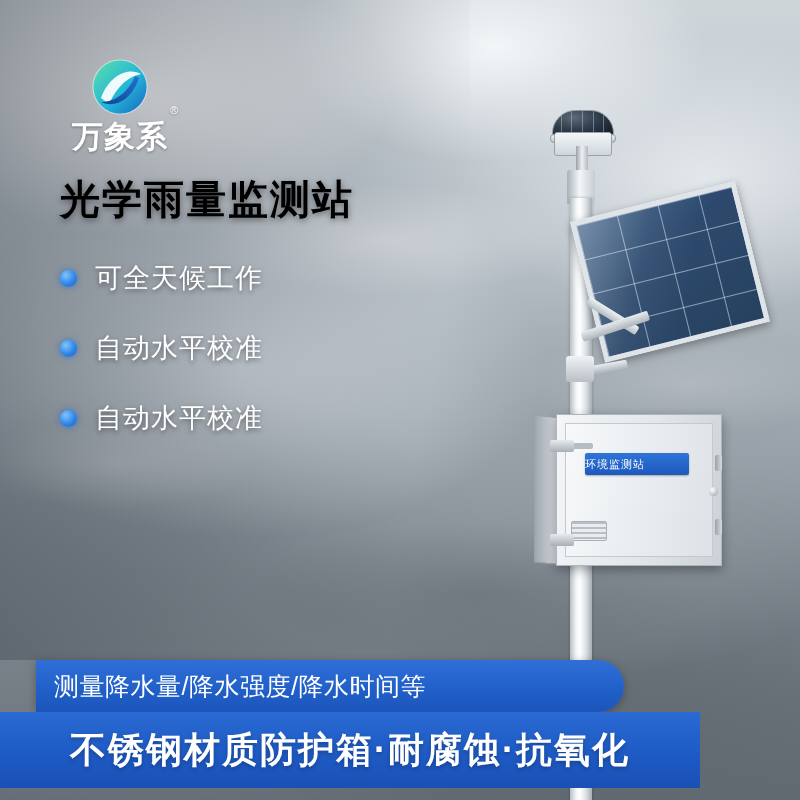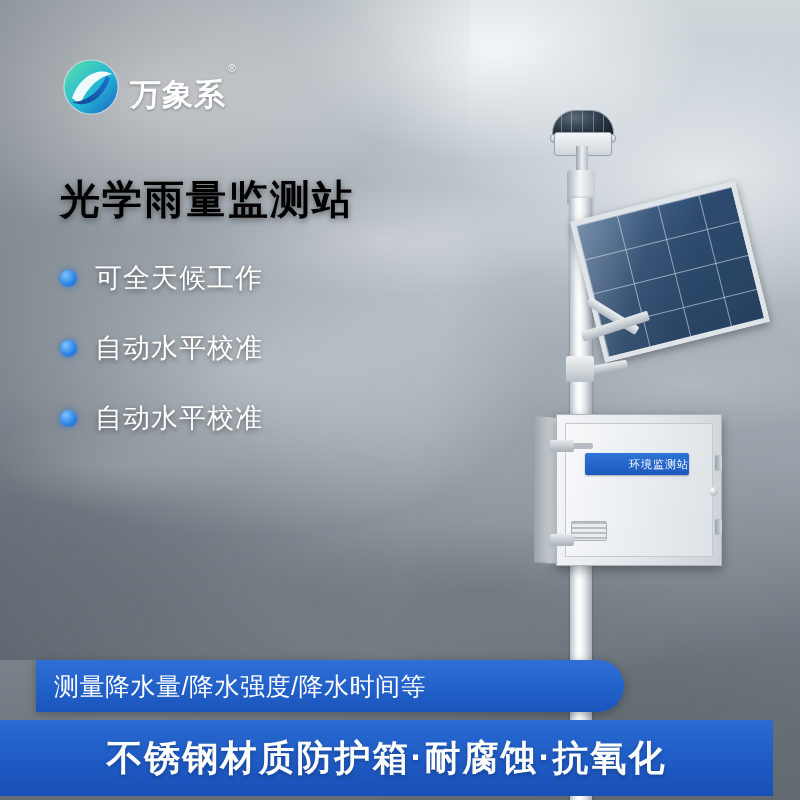--- a/index.html
+++ b/index.html
@@ -32,21 +32,21 @@
       radial-gradient(ellipse 40% 12% at 60% 74%, rgba(70,78,86,0.25), rgba(70,78,86,0) 72%);
     mix-blend-mode:normal;
   }
   
   .left-shade{
     position:absolute;left:0;top:0;width:470px;height:660px;
     background:linear-gradient(100deg, rgba(40,48,58,0.40) 0%, rgba(50,58,68,0.22) 45%, rgba(60,68,78,0.0) 85%);
   }
 
   
-  .logo{position:absolute;left:62px;top:58px;display:flex;align-items:flex-end;}
+  .logo{position:absolute;left:62px;top:58px;display:flex;align-items:center;flex-direction:column;}
   .logo-mark{position:relative;width:58px;height:58px;flex:0 0 auto;}
   .logo-text{
     margin-left:10px;color:#ffffff;font-size:31px;font-weight:bold;letter-spacing:1px;
     text-shadow:0 1px 3px rgba(0,0,0,.35);
   }
   .logo-reg{
     color:#fff;font-size:11px;vertical-align:top;position:relative;top:-12px;left:2px;font-weight:normal;
   }
 
   
@@ -77,21 +77,21 @@
     border-radius:0 26px 26px 0;
     display:flex;align-items:center;
     padding:0 30px 0 18px;
     box-shadow:0 2px 8px rgba(0,0,0,.28);
     margin-left:36px;
   }
   .ribbon span{color:#fff;font-size:25px;letter-spacing:.5px;font-weight:500;}
 
   
   .bottombar{
-    position:absolute;left:0;bottom:4px;width:773px;height:76px;
+    position:absolute;left:0;bottom:12px;width:700px;height:76px;
     background:linear-gradient(180deg,#2a6ad2 0%,#1f5cc6 50%,#1950b6 100%);
     display:flex;align-items:center;justify-content:center;
   }
   .bottombar span{
     color:#ffffff;font-size:36px;font-weight:bold;letter-spacing:2px;
     text-shadow:0 2px 4px rgba(0,0,0,.25);
   }
 
   
   .station{position:absolute;left:430px;top:110px;width:340px;height:660px;}
@@ -192,21 +192,21 @@
   }
   .box-door{
     position:absolute;left:8px;top:8px;right:8px;bottom:8px;
     border:1px solid #c3c9ce;
     background:linear-gradient(100deg,#f7f9fa,#dde2e6);
   }
   .box-label{
     position:absolute;left:28px;top:38px;width:104px;height:22px;
     background:linear-gradient(180deg,#2f74d8,#1d59bd);
     border-radius:2px;
-    display:flex;align-items:center;justify-content:flex-end;
+    display:flex;align-items:center;justify-content:flex-start;
     box-shadow:0 1px 2px rgba(0,0,0,.3);
   }
   .box-label span{color:#fff;font-size:11px;letter-spacing:1px;}
   .box-vent{
     position:absolute;left:14px;top:106px;width:34px;height:18px;
     background:repeating-linear-gradient(180deg,#b8c0c6 0 2px,#e9edf0 2px 5px);
     border:1px solid #a9b1b7;border-radius:2px;
   }
   .box-slot{
     position:absolute;left:14px;top:28px;width:22px;height:6px;

